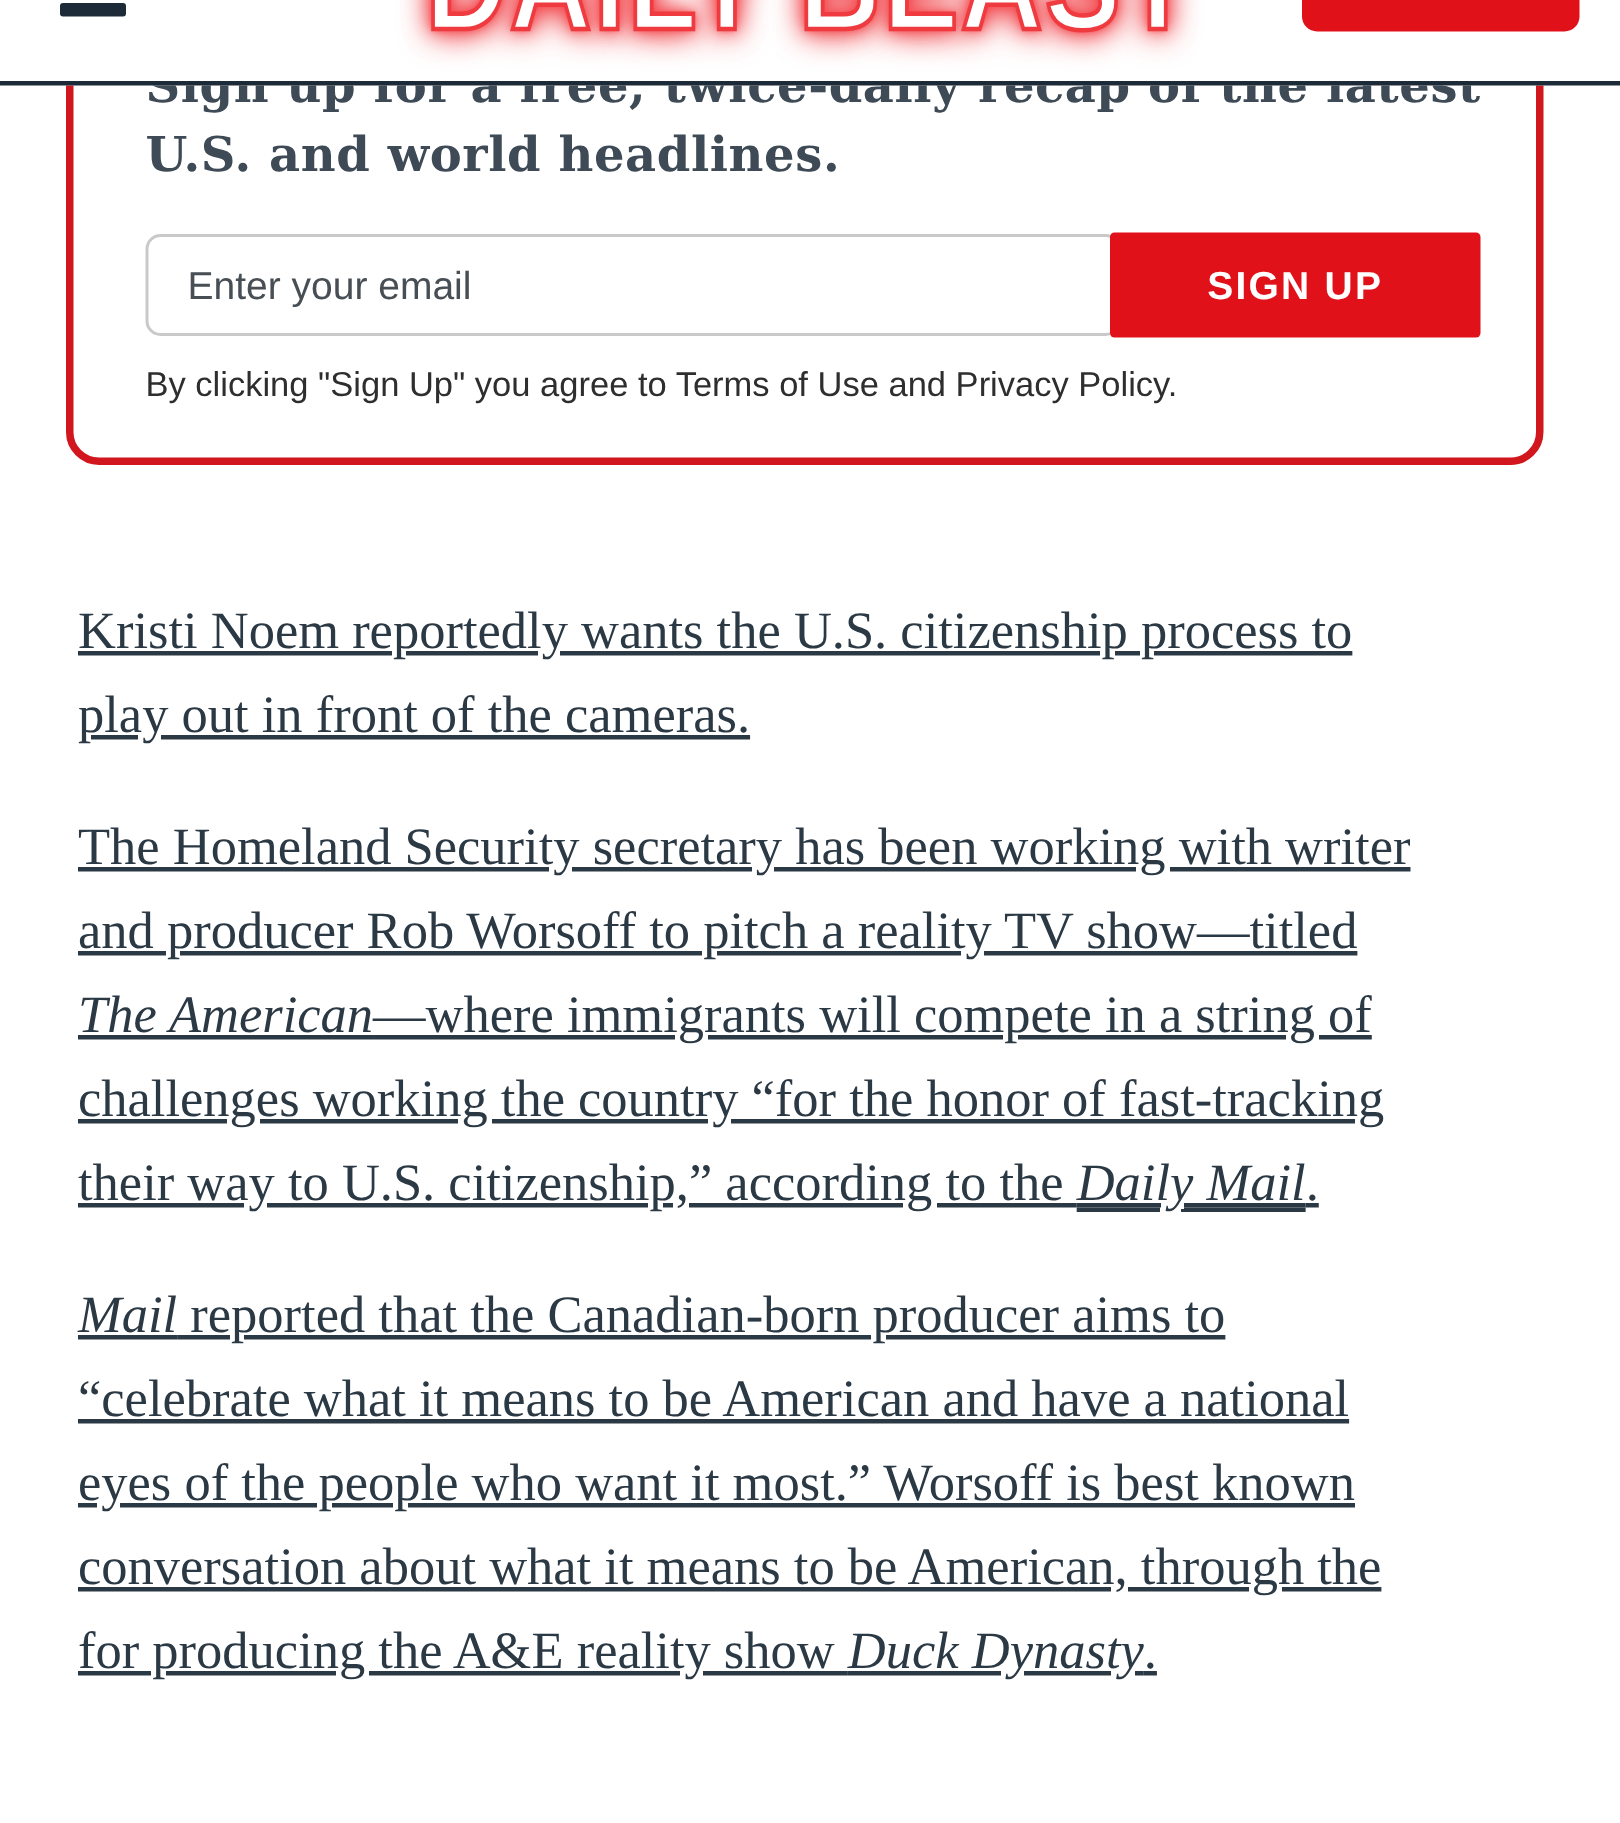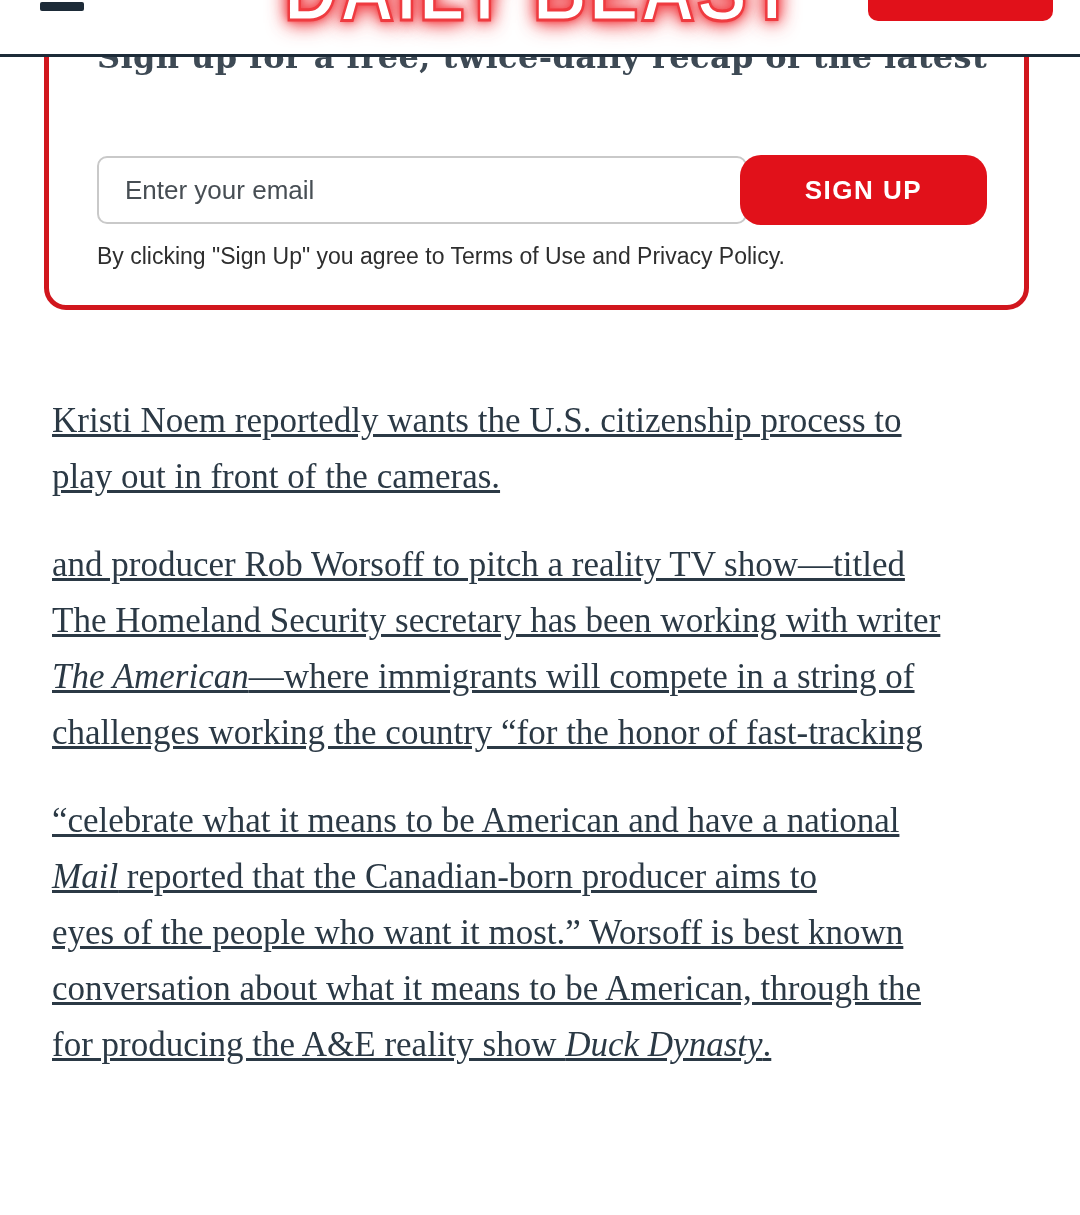--- a/index.html
+++ b/index.html
@@ -58,21 +58,21 @@
   .nl-form{position:absolute;left:97px;top:155px;z-index:2;width:890px;height:70px;}
   .email-input{
     position:absolute;left:0;top:1px;width:650px;height:68px;
     border:2px solid #c9c9c9;border-radius:10px;background:#fff;
     font-family:"Liberation Sans",sans-serif;font-size:26px;color:#15803d;
     padding:0 26px;outline:none;
   }
   .email-input::placeholder{color:var(--placeholder-text);opacity:1;}
   .signup-btn{
     position:absolute;left:643px;top:0;width:247px;height:70px;
-    background:var(--brand-red);border:none;border-radius:21px;color:#fff;
+    background:var(--brand-red);border:none;border-radius:3px;color:#fff;
     font-family:"Liberation Sans",sans-serif;font-weight:bold;font-size:26px;letter-spacing:1.5px;
     display:flex;align-items:center;justify-content:center;cursor:pointer;
   }
   .nl-disclaimer{
     position:absolute;left:97px;top:243px;z-index:2;
     font-family:"Liberation Sans",sans-serif;font-size:23px;color:var(--ui-text);white-space:nowrap;
   }
   .nl-disclaimer .lnk{text-underline-offset:4px;cursor:pointer;color:var(--ui-text);}
 
   
@@ -87,43 +87,45 @@
 </style>
 </head>
 <body>
 
 <div class="page">
 
   <section class="nl-card"></section>
 
   <div class="nl-heading">
     <span>Sign up for a free, twice-daily recap of the latest</span>
+    <span>U.S. and world headlines.</span>
   </div>
 
   <div class="nl-form">
     <input class="email-input" type="email" placeholder="Enter your email" style="">
     <button class="signup-btn">SIGN UP</button>
   </div>
 
   <div class="nl-disclaimer"><span>By clicking "Sign Up" you agree to </span><span class="lnk">Terms of Use</span><span> and </span><span class="lnk">Privacy Policy</span><span>.</span></div>
 
   <article class="article">
       <p class="para">
         <span class="line"><span>Kristi Noem reportedly wants the U.S. citizenship process to</span></span>
         <span class="line"><span>play out in front of the cameras.</span></span>
       </p>
       <p class="para">
+        <span class="line"><span>The Homeland Security secretary has been working with writer</span></span>
         <span class="line"><span>and producer Rob Worsoff to pitch a reality TV show—titled</span></span>
-        <span class="line"><span>The Homeland Security secretary has been working with writer</span></span>
         <span class="line"><span class="it">The American</span><span>—where immigrants will compete in a string of</span></span>
         <span class="line"><span>challenges working the country “for the honor of fast-tracking</span></span>
+        <span class="line"><span>their way to U.S. citizenship,” according to the </span><span class="it lnk">Daily Mail</span><span>.</span></span>
       </p>
       <p class="para">
+        <span class="line"><span class="it">Mail</span><span> reported that the Canadian-born producer aims to</span></span>
         <span class="line"><span>“celebrate what it means to be American and have a national</span></span>
-        <span class="line"><span class="it">Mail</span><span> reported that the Canadian-born producer aims to</span></span>
         <span class="line"><span>eyes of the people who want it most.” Worsoff is best known</span></span>
         <span class="line"><span>conversation about what it means to be American, through the</span></span>
         <span class="line"><span>for producing the A&amp;E reality show </span><span class="it">Duck Dynasty</span><span>.</span></span>
       </p>
     </article>
 
   <header class="header">
     <div class="hamburger"></div>
     <div class="logo">DAILY BEAST</div>
     <button class="subscribe-btn">SUBSCRIBE</button>

